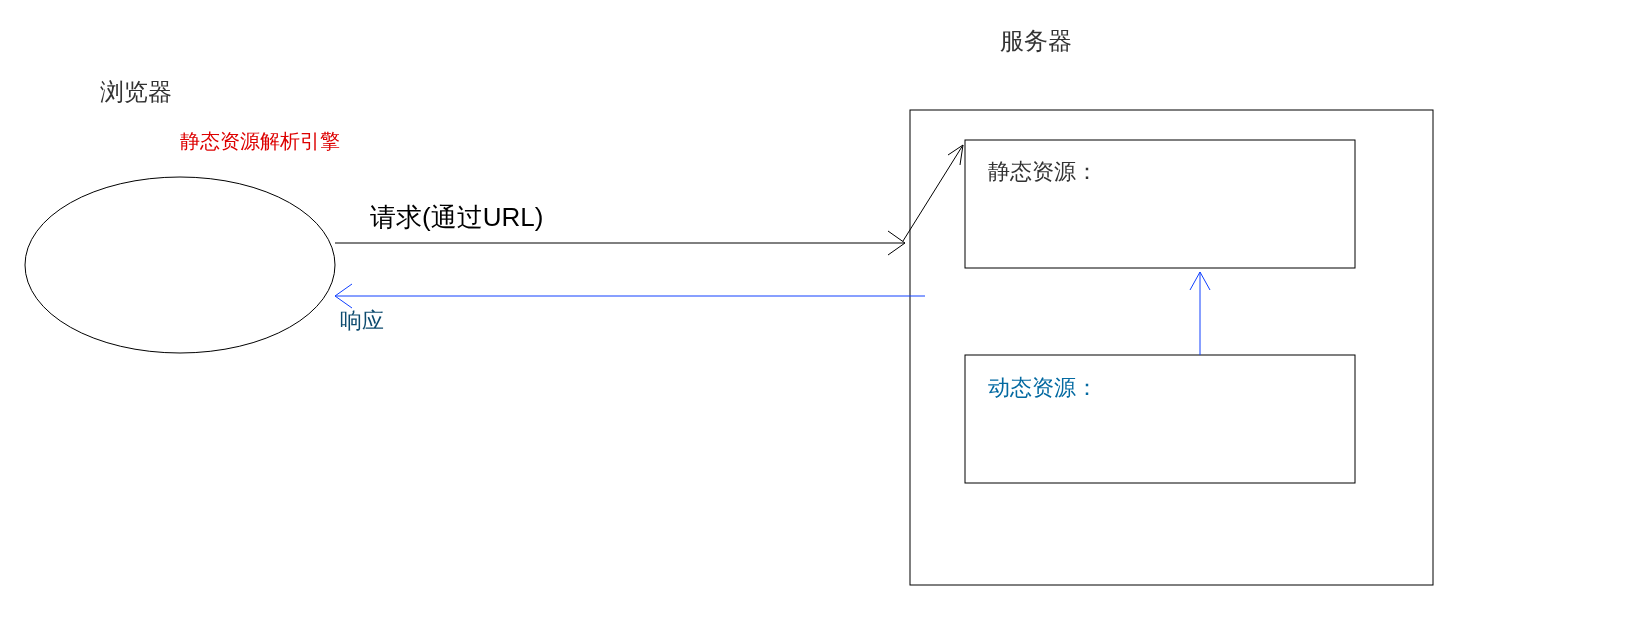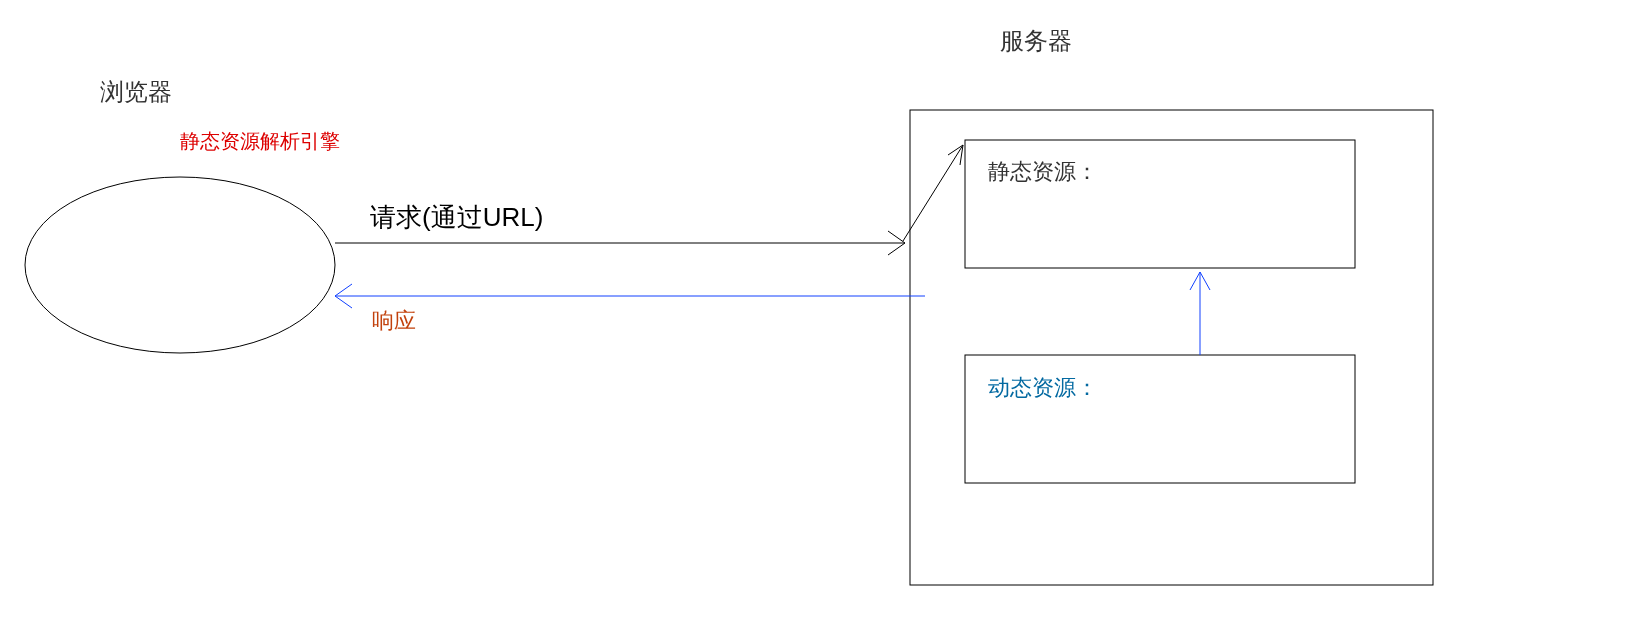--- a/index.html
+++ b/index.html
@@ -26,21 +26,21 @@
 <body>
 
 <div class="abs label" style="left:100px; top:76px;">浏览器</div>
 
 <div class="abs label-red" style="left:180px; top:128px;">静态资源解析引擎</div>
 
 <div class="abs label" style="left:1000px; top:25px;">服务器</div>
 
 <div class="abs label-big" style="left:350px; top:200px;margin-left:20px;">请求(通过URL)</div>
 
-<div class="abs" style="left:372px; top:306px; font-size:22px; color:#c2410c;">响应</div>
+<div class="abs" style="left:340px; top:306px; font-size:22px; color:#0c4a6e;">响应</div>
 
 <div class="abs" style="left:988px; top:157px; font-size:22px; color:#333;">静态资源：</div>
 
 <div class="abs" style="left:988px; top:373px; font-size:22px; color:#0369a1;">动态资源：</div>
 
 <svg class="canvas" viewBox="0 0 1636 624">
 
   <ellipse cx="180" cy="265" rx="155" ry="88" stroke="#000" stroke-width="1" fill="none"></ellipse>
 
   <rect x="910" y="110" width="523" height="475" stroke="#000" stroke-width="1" fill="none"></rect>

